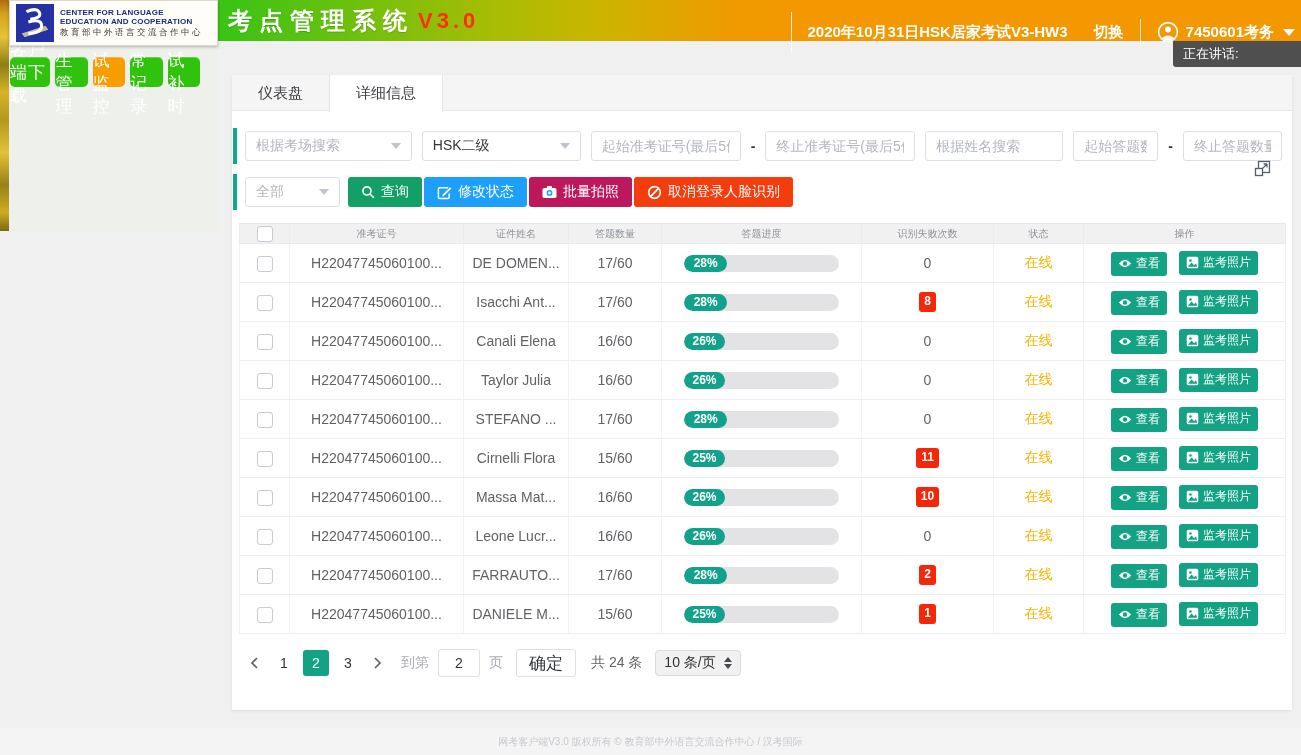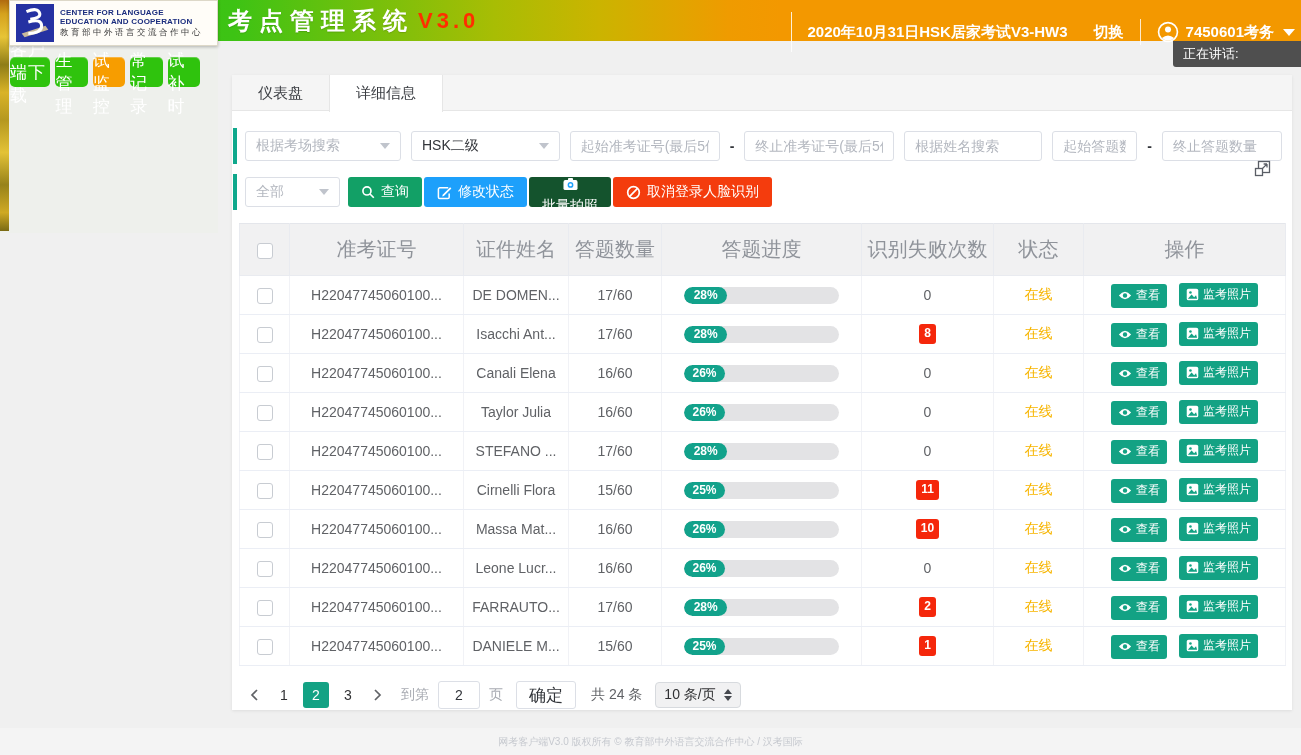--- a/index.html
+++ b/index.html
@@ -54,32 +54,32 @@
   .frow { position:relative; display:flex; align-items:center; margin:0 10px 16px 1px; padding-left:12px; gap:10px; }
   .accent { position:absolute; left:0; top:-3px; width:4px; height:36px; background:#0fa88c; }
   .sel, .inp { height:30px; border:1px solid #dcdfe6; border-radius:3px; background:#fff; font-size:14px; }
   .sel { display:flex; align-items:center; justify-content:space-between; padding:0 10px; cursor:pointer; }
   .sel .ph { color:#b3b7bf; } .sel .val { color:#32353a; }
   .caret-g { width:0; height:0; border-left:5px solid transparent; border-right:5px solid transparent;
     border-top:6px solid #c0c4cc; }
   .inp { padding:0 10px; color:#32353a; width:148px; }
   .inp::placeholder { color:#b3b7bf; }
   .dash { color:#32353a; font-weight:bold; }
-  .w168{width:168px;} .w160{width:160px;} .w150{width:150px;} .w118{width:138px;} .w85{width:85px;} .w114{width:120px;} .w95{width:95px;}
+  .w168{width:168px;} .w160{width:160px;} .w150{width:150px;} .w118{width:138px;} .w85{width:85px;} .w114{width:99px;} .w95{width:95px;}
   .fbtn { height:30px; border:none; border-radius:3px; color:#fff; font-size:14px; display:inline-flex;
     align-items:center; gap:6px; padding:0 13px; cursor:pointer; }
   .fbtn svg { flex:0 0 auto; }
   .btn-green { background:#12a066; margin-left:-2px; }
   .btn-blue { background:#1da0fb; margin-left:-8px; }
-  .btn-blue2 { background:#14532d; margin-left:-8px;flex-direction:column; }
+  .btn-blue2 { background:#be185d; margin-left:-8px; }
   .btn-red { background:#f43c0d; margin-left:-8px; }
 
   
   table { border-collapse:collapse; table-layout:fixed; width:1046px; margin:6px 7px 0 7px; }
-  thead th { height:52px; background:#f1f1f2; color:#8f939a; font-weight:normal; font-size:20px;
+  thead th { height:20px; background:#f1f1f2; color:#8f939a; font-weight:normal; font-size:10px;
     border:1px solid #e9ebf0; border-top:1px solid #e4e6eb; }
   tbody td { height:39px; border-bottom:1px solid #ebeef5; border-right:1px solid #f1f2f6; border-left:1px solid #f1f2f6;
     text-align:center; color:#606266; font-size:14px; overflow:hidden; white-space:nowrap; }
   .checkbox { display:inline-block; width:16px; height:16px; border:1px solid #c8ccd2; border-radius:3px;
     background:#fff; vertical-align:middle; cursor:pointer; }
   .track { width:155px; height:17px; background:#e3e3e5; border-radius:9px; margin:0 auto; overflow:hidden; text-align:left; }
   .fill { height:17px; min-width:41px; background:#12a28b; border-radius:9px; display:flex;
     align-items:center; justify-content:center; color:#fff; font-size:12px; font-weight:bold; }
   .fail { font-size:14px; color:#606266; }
   .fail.badge { display:inline-block; background:#f5270b; color:#fff; font-size:12px; font-weight:bold;

